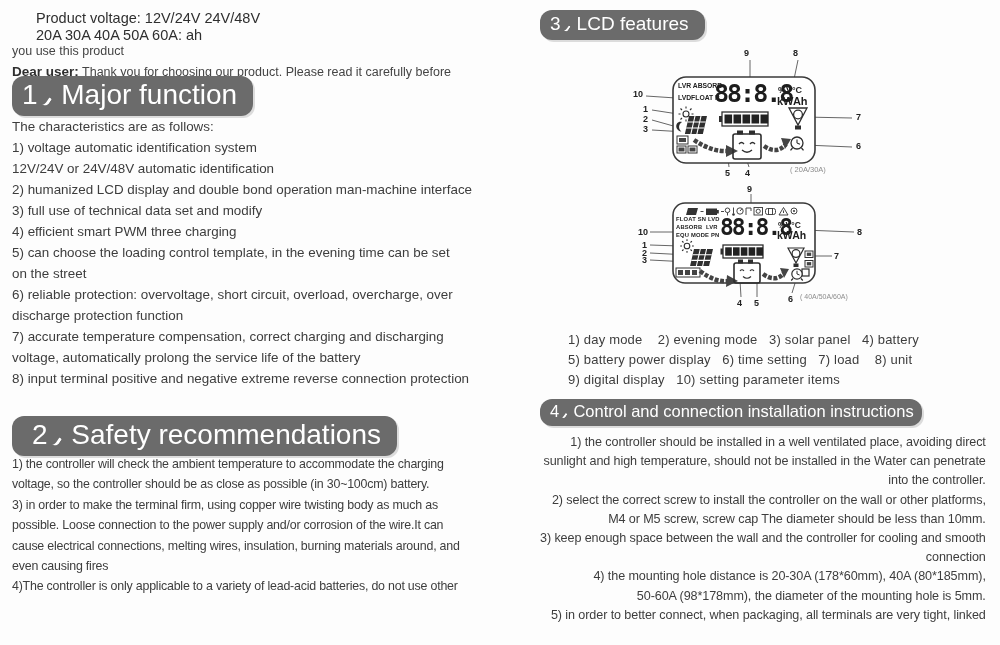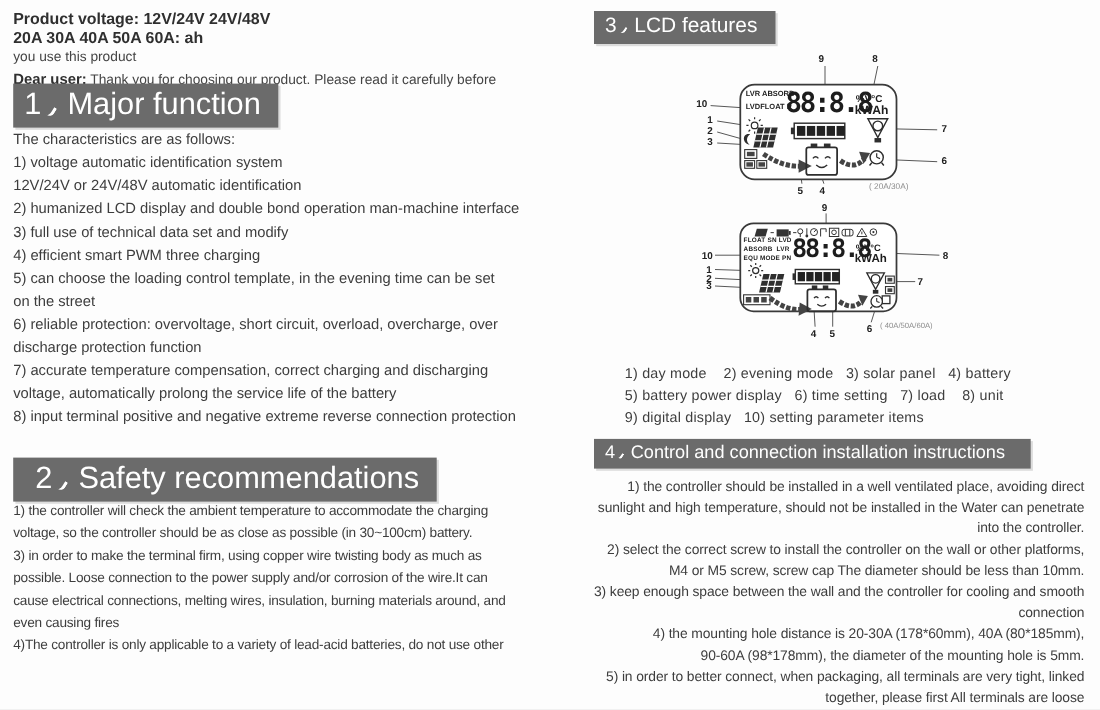--- a/index.html
+++ b/index.html
@@ -3,26 +3,26 @@
 <meta charset="utf-8">
 <style>
   html,body{margin:0;padding:0;background:#e8e8e8;}
   .page{position:relative;width:1000px;height:645px;background:#fdfdfd;overflow:hidden;
         font-family:"Liberation Sans","DejaVu Sans",sans-serif;color:#3d3d3d;}
   .col{position:absolute;}
   .col-left{left:12px;top:10px;width:496px;height:630px;}
   .col-right{left:540px;top:8px;width:452px;height:632px;}
 
   .abs{position:absolute;}
-  .intro-bold{font-size:14.5px;font-weight:bold;color:#2f2f2f;line-height:17px;}
+  .intro-bold{font-size:14.5px;font-weight:normal;color:#2f2f2f;line-height:17px;margin-left:24px;}
   .dear{font-size:12.5px;color:#444;line-height:15.5px;margin-top:4px;}
   .dear b{font-size:13.5px;color:#2f2f2f;}
 
   .sec-bar{position:absolute;background:#6b6b6b;color:#fff;display:inline-block;
-           padding:3px 16px 5px 10px;white-space:nowrap;box-shadow:2px 2px 0 #dcdcdc;}
+           padding:3px 16px 5px 10px;white-space:nowrap;box-shadow:2px 2px 0 #dcdcdc;border-radius:12px;}
   .sz-20{font-size:28px;}
   .sz-19{font-size:19px;}
   .sz-17{font-size:16.5px;}
   .cjk-comma{display:inline-block;width:.24em;height:.36em;margin:0 .36em 0 .14em;
              border-right:.13em solid #fff;transform:rotate(32deg) translateY(.06em);
              border-radius:0 0 .2em 0;}
 
   .body{position:absolute;left:0;}
   .body div{white-space:nowrap;}
   .s1{font-size:13.4px;line-height:21px;}
@@ -308,31 +308,30 @@
       <span class="callout" style="left:158px;top:110px;">6</span>
       <span class="callout" style="left:204px;top:67px;">7</span>
     </div>
 
     <div class="legend" style="left:28px;top:322px;">
       <div>1) day mode    2) evening mode   3) solar panel   4) battery</div>
       <div>5) battery power display   6) time setting   7) load    8) unit</div>
       <div>9) digital display   10) setting parameter items</div>
     </div>
 
-    <div class="sec-bar sz-17" style="left:0;top:391px;padding-right:23px;text-align:center;">
+    <div class="sec-bar sz-17" style="left:0;top:391px;padding-right:8px;text-align:center;">
       <span>4</span><span class="cjk-comma"></span><span>Control and connection installation instructions</span>
     </div>
 
     <div class="body s4" style="top:425px;text-align:right;">
       <div>1) the controller should be installed in a well ventilated place, avoiding direct</div>
       <div>sunlight and high temperature, should not be installed in the Water can penetrate</div>
       <div>into the controller.</div>
       <div>2) select the correct screw to install the controller on the wall or other platforms,</div>
       <div>M4 or M5 screw, screw cap The diameter should be less than 10mm.</div>
       <div>3) keep enough space between the wall and the controller for cooling and smooth</div>
       <div>connection</div>
       <div>4) the mounting hole distance is 20-30A (178*60mm), 40A (80*185mm),</div>
-      <div>90-60A (98*178mm), the diameter of the mounting hole is 5mm.</div>
+      <div>50-60A (98*178mm), the diameter of the mounting hole is 5mm.</div>
       <div>5) in order to better connect, when packaging, all terminals are very tight, linked</div>
-      <div>together, please first All terminals are loose</div>
     </div>
   </div>
 </div>
 
 </body></html>

